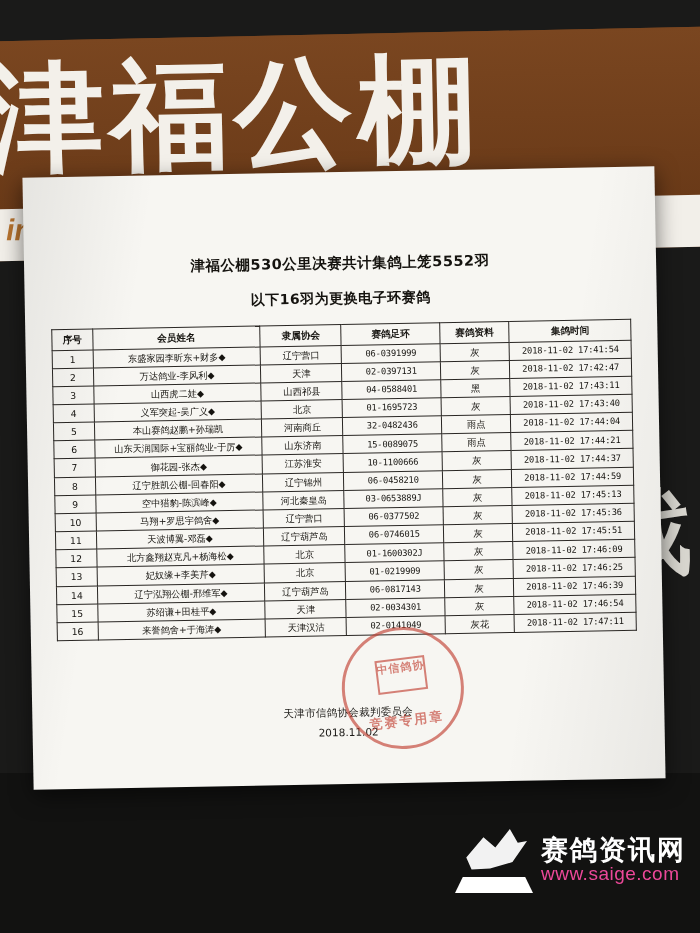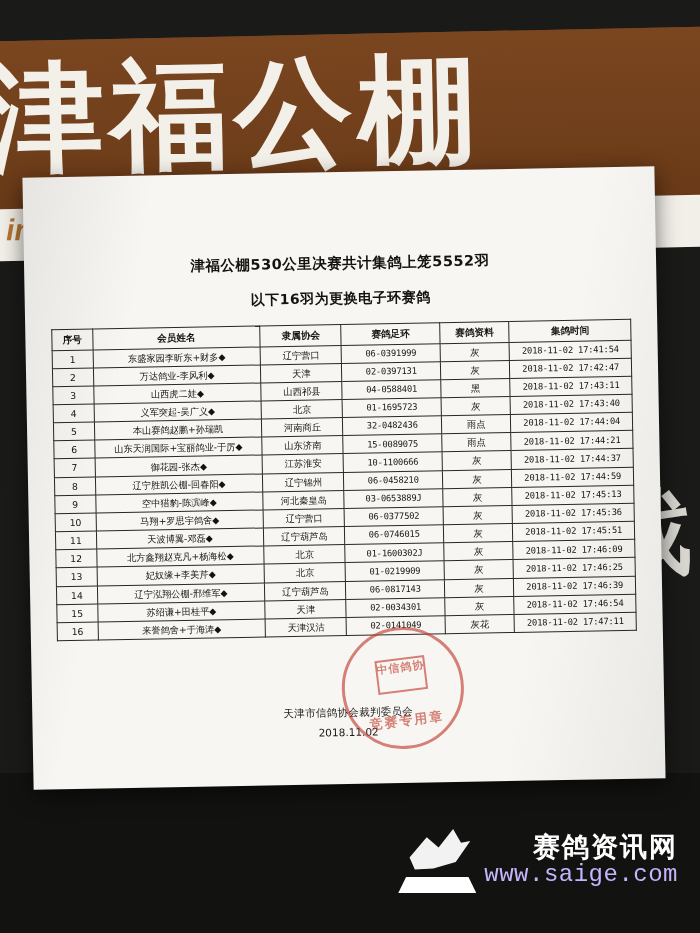--- a/index.html
+++ b/index.html
@@ -41,37 +41,37 @@
   .banner-sub .right{position:absolute;right:60px;top:0;color:#6b3d1c;font-style:normal;font-size:26px;letter-spacing:4px;}
   .bg-zhan{
     position:absolute;right:8px;top:470px;font-size:92px;color:#e9e6df;font-weight:bold;
     font-family:"DejaVu Sans",sans-serif;opacity:.92;
   }
   .bg-dark-bottom{
     position:absolute;left:0;right:0;bottom:0;height:160px;background:#121211;
   }
 
   
-  .wm{position:absolute;right:22px;bottom:40px;display:flex;align-items:center;gap:8px;text-align:right;}
+  .wm{position:absolute;right:14px;bottom:40px;display:flex;align-items:center;gap:8px;}
   .wm-logo{
     width:78px;height:66px;position:relative;
   }
   .wm-logo .bird{
     position:absolute;left:6px;top:2px;width:66px;height:46px;
     background:#ffffff;
     clip-path:polygon(8% 62%,34% 18%,52% 40%,74% 0%,86% 30%,100% 26%,78% 72%,44% 86%,16% 88%);
     opacity:.95;
   }
   .wm-logo .base{
     position:absolute;left:0;bottom:0;width:78px;height:16px;background:#ffffff;
     clip-path:polygon(10% 0,90% 0,100% 100%,0% 100%);
   }
   .wm-text{display:flex;flex-direction:column;line-height:1.05;}
   .wm-text .t1{color:#fff;font-size:27px;font-weight:bold;letter-spacing:2px;}
-  .wm-text .t2{color:#c4b5fd;font-size:24px;letter-spacing:.5px;font-family:Liberation Mono, monospace;}
+  .wm-text .t2{color:#ec4899;font-size:19px;letter-spacing:.5px;}
 
   
   .sheet{
     position:absolute;
     left:28px;top:172px;width:632px;height:612px;
     background:#f7f6f2;
     transform:rotate(-1.05deg);
     box-shadow:0 6px 22px rgba(0,0,0,.55);
   }
   .sheet-shade{

